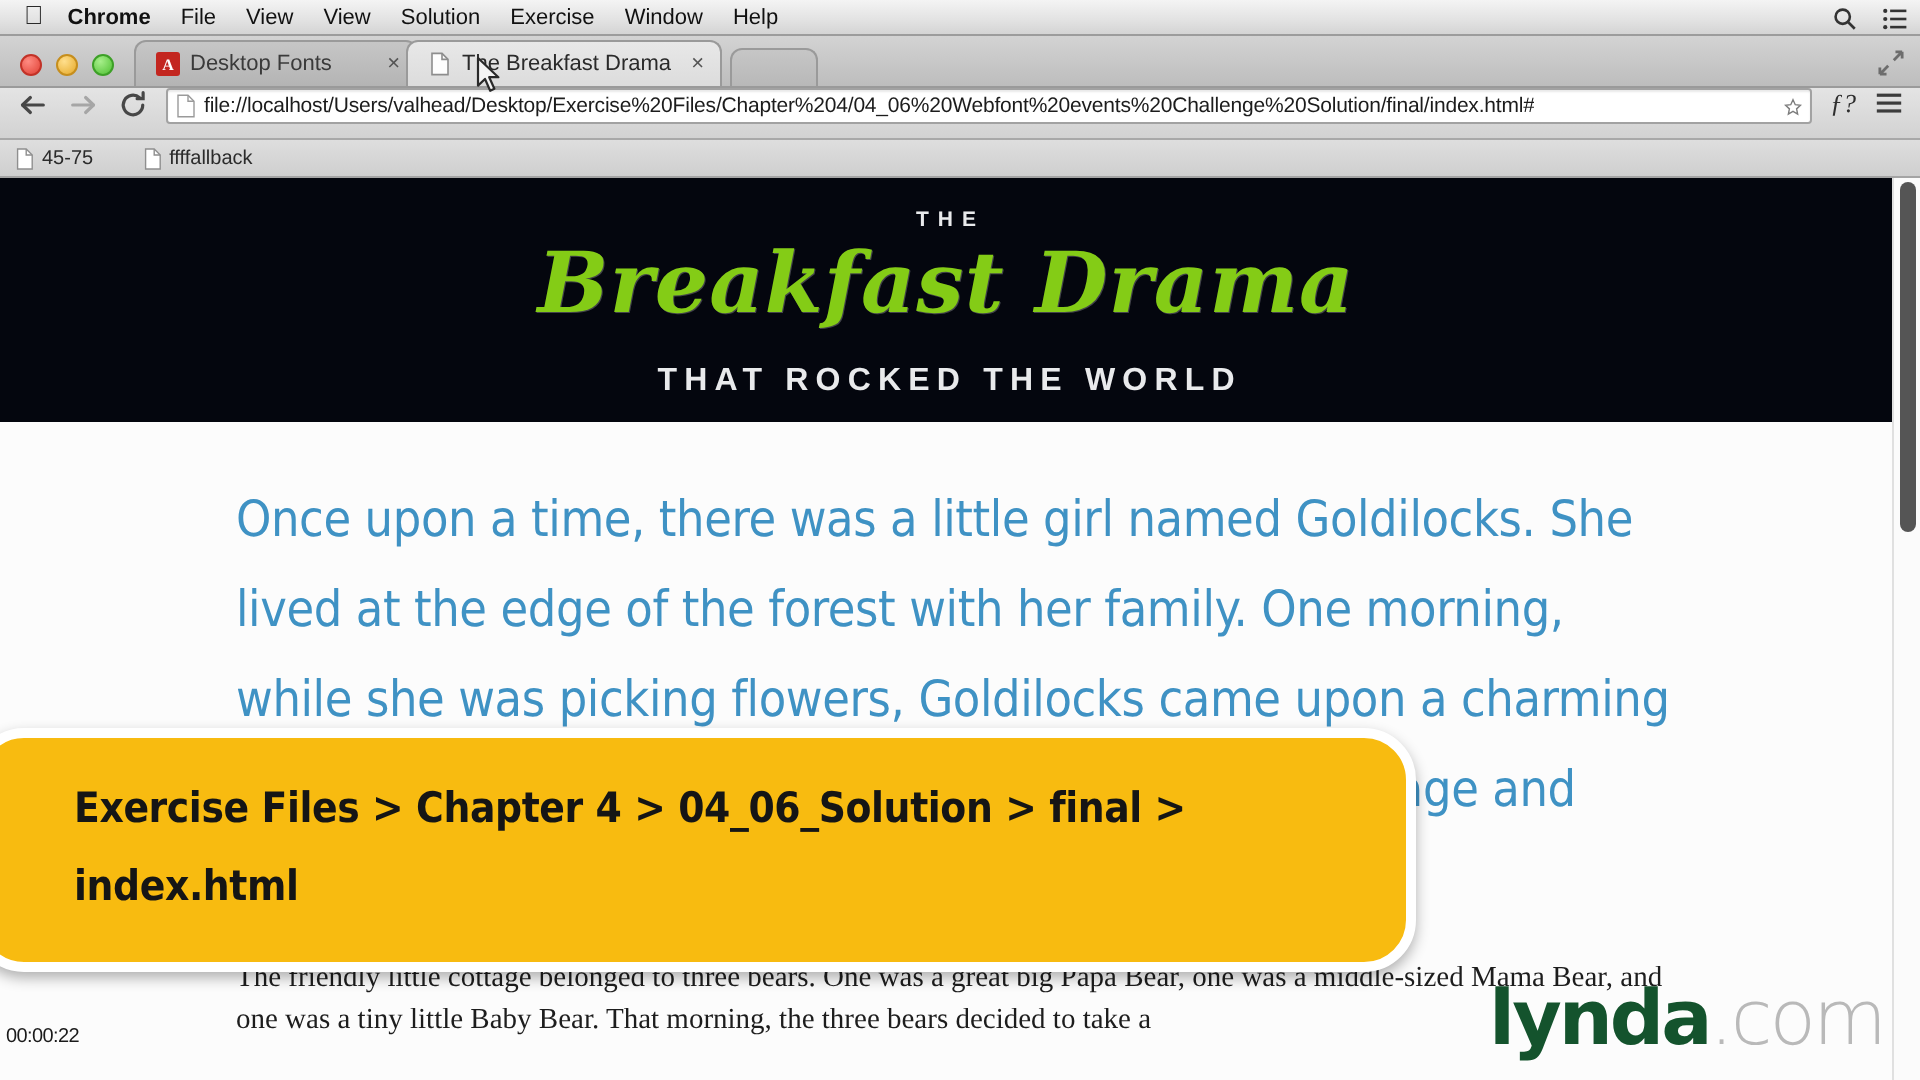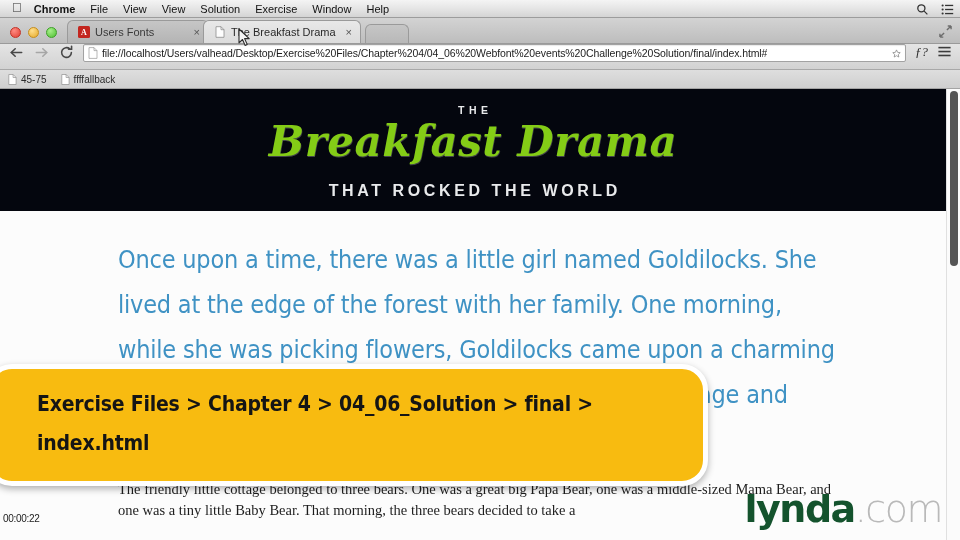--- a/index.html
+++ b/index.html
@@ -149,21 +149,21 @@
   .tb-icon { width: 15px; height: 15px; color: #3c3c3c; flex: 0 0 auto; }
   .tb-fx { font-family: "Liberation Serif", serif; font-style: italic;
            font-size: 13px; color: #2e2e2e; flex: 0 0 auto; }
 
   
   .bookmarks {
     height: 19px;
     background: linear-gradient(to bottom, #dedede, #cfcfcf);
     border-bottom: 1px solid #a4a4a4;
     display: flex; align-items: center;
-    padding: 0 8px; gap: 14px;
+    padding: 0 8px; gap: 25px;
     font-size: 10px; color: #2b2b2b;
   }
   .bm { display: flex; align-items: center; gap: 4px; white-space: nowrap; }
   .bm-ico { width: 9px; height: 11px; display: block; }
 
   
   .viewport {
     position: relative;
     height: 458px;
     background: #fcfcfc;
@@ -329,21 +329,21 @@
         <span class="tl tl-close"></span>
         <span class="tl tl-min"></span>
         <span class="tl tl-max"></span>
       </div>
 
       <div class="tab inactive" style="width:142px;">
         <svg class="tab-fav" viewBox="0 0 12 12">
           <rect width="12" height="12" rx="1.5" fill="#c3261f"></rect>
           <text x="6" y="9.2" font-size="8" font-family="Liberation Serif, serif" fill="#fff" text-anchor="middle" font-weight="bold">A</text>
         </svg>
-        <span class="tab-title">Users Fonts</span>
+        <span class="tab-title">Desktop Fonts</span>
         <span class="tab-close">×</span>
       </div>
 
       <div class="tab active" style="width:158px;">
         <svg class="tab-fav" viewBox="0 0 12 12">
           <path d="M2 0.7h5l3 3v7.6H2z" fill="#fdfdfd" stroke="#8d8d8d" stroke-width="0.8"></path>
           <path d="M7 0.7v3h3" fill="none" stroke="#8d8d8d" stroke-width="0.8"></path>
         </svg>
         <span class="tab-title">The Breakfast Drama</span>
         <span class="tab-close">×</span>

